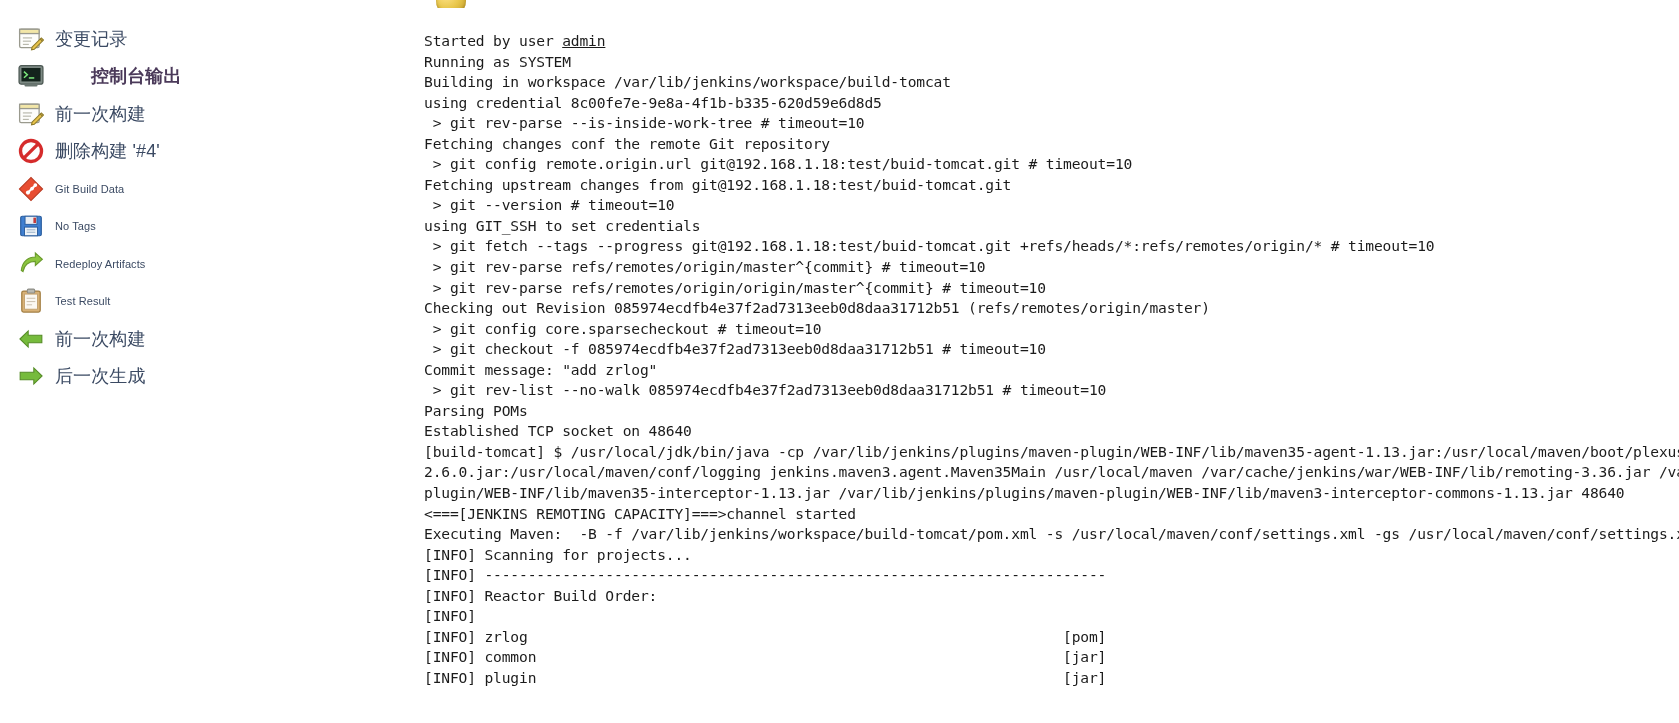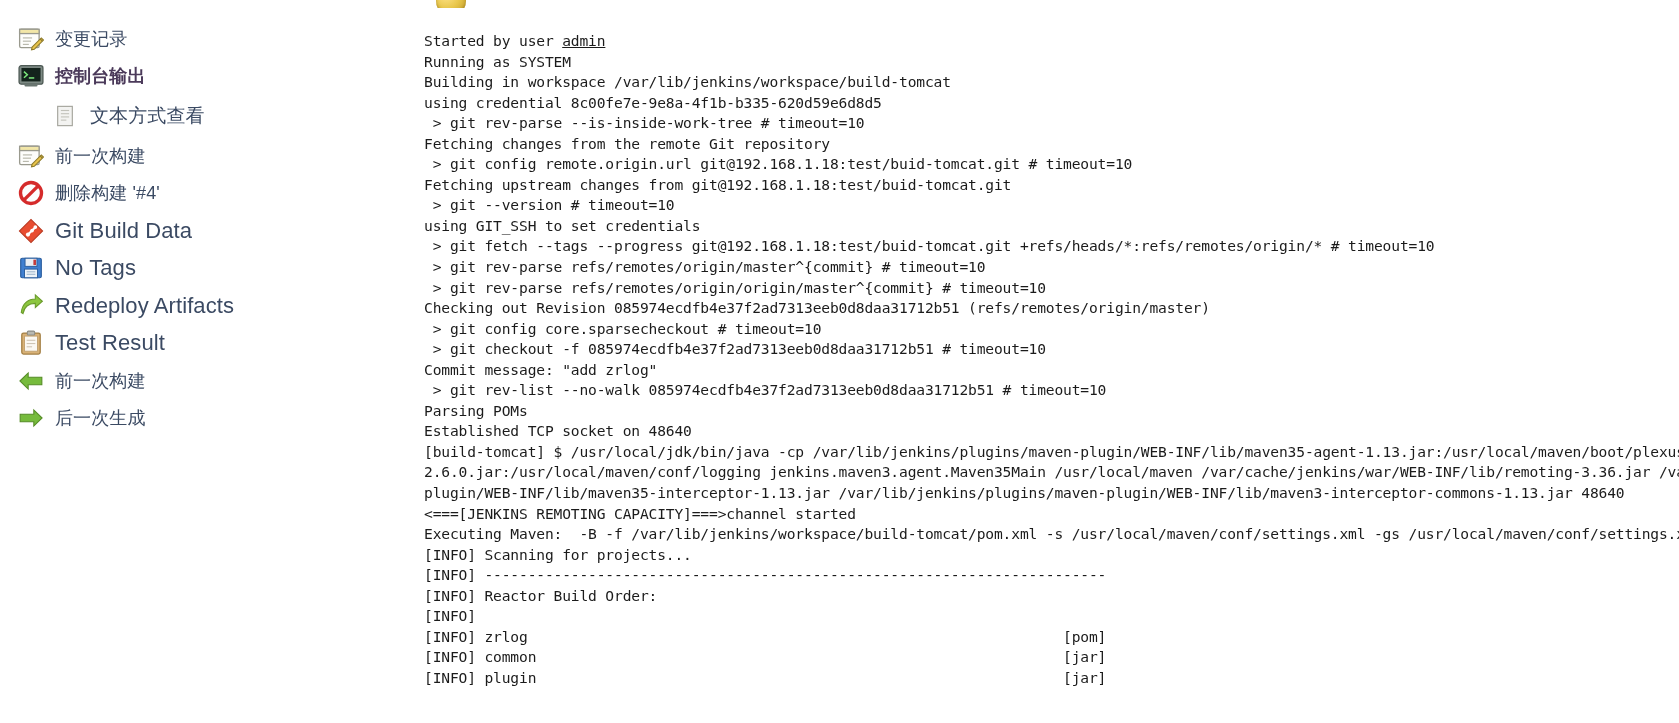--- a/index.html
+++ b/index.html
@@ -33,29 +33,30 @@
     box-sizing: border-box;
   }
   .task .ic {
     width: 26px;
     height: 26px;
     flex: 0 0 26px;
     margin-right: 11px;
     position: relative;
   }
   .task .lbl {
-    font-size: 22px;
+    font-size: 11px;
     color: #3b4a63;
     white-space: nowrap;
     letter-spacing: 0.1px;
   }
   .task.cn .lbl { font-size: 18px; }
   .task.current .lbl {
     font-weight: bold;
     color: #4b3a5a;
+    margin-left: 36px;
   }
   .task.sub {
     padding-left: 54px;
     height: 42px;
   }
   .task.sub .ic { width: 22px; height: 26px; flex: 0 0 22px; margin-right: 14px;}
   .task.sub .lbl { font-size: 19px; color: #3b4a63; }
 
   
   .ic svg { display:block; width:100%; height:100%; }
@@ -123,32 +124,20 @@
         <svg viewBox="0 0 24 24">
           <rect x="1" y="2.5" width="22" height="17" rx="2" fill="#7d8a84" stroke="#4e5a55" stroke-width="1.2"></rect>
           <rect x="3.2" y="4.6" width="17.6" height="12.4" fill="#14231c"></rect>
           <path d="M5.5 8 L8.6 10.8 L5.5 13.6" fill="none" stroke="#7ce87c" stroke-width="1.4"></path>
           <line x1="10" y1="13.8" x2="15" y2="13.8" stroke="#7ce87c" stroke-width="1.4"></line>
           <rect x="6" y="19.5" width="12" height="2.2" rx="1" fill="#68756f"></rect>
         </svg>
       </span>
       <span class="lbl">控制台输出</span>
     </div>
-    <div class="task sub cn">
-      <span class="ic">
-        <svg viewBox="0 0 24 24">
-          <rect x="4" y="1.5" width="16" height="21" fill="#f3f3f1" stroke="#a8a8a0" stroke-width="1.3"></rect>
-          <line x1="7.5" y1="6" x2="16.5" y2="6" stroke="#c2c2ba" stroke-width="1.2"></line>
-          <line x1="7.5" y1="9.5" x2="16.5" y2="9.5" stroke="#c2c2ba" stroke-width="1.2"></line>
-          <line x1="7.5" y1="13" x2="16.5" y2="13" stroke="#c2c2ba" stroke-width="1.2"></line>
-          <line x1="7.5" y1="16.5" x2="13.5" y2="16.5" stroke="#c2c2ba" stroke-width="1.2"></line>
-        </svg>
-      </span>
-      <span class="lbl">文本方式查看</span>
-    </div>
     <div class="task cn">
       <span class="ic">
         <svg viewBox="0 0 24 24">
           <rect x="1.5" y="3" width="18" height="17" rx="1.5" fill="#fdfdfb" stroke="#9a9a8e" stroke-width="1.2"></rect>
           <rect x="1.5" y="3" width="18" height="4" fill="#f2e6a8" stroke="#9a9a8e" stroke-width="1.2"></rect>
           <line x1="4.5" y1="11" x2="13" y2="11" stroke="#b9b9ad" stroke-width="1.1"></line>
           <line x1="4.5" y1="14" x2="12" y2="14" stroke="#b9b9ad" stroke-width="1.1"></line>
           <line x1="4.5" y1="17" x2="10" y2="17" stroke="#b9b9ad" stroke-width="1.1"></line>
           <path d="M13 19.5 L21.5 11 L23.5 13 L15 21.5 L12.5 22 Z" fill="#e8c34a" stroke="#8d7a2a" stroke-width="1"></path>
           <path d="M20.5 12 L22.5 14" stroke="#8d7a2a" stroke-width="1"></path>
@@ -231,21 +220,21 @@
 
 <div id="console-area">
   <div id="build-icon-strip">
     <div class="ball"></div>
   </div>
   <pre id="console-text"><span><span>Started by user </span><a href="#">admin</a></span>
 <span>Running as SYSTEM</span>
 <span>Building in workspace /var/lib/jenkins/workspace/build-tomcat</span>
 <span>using credential 8c00fe7e-9e8a-4f1b-b335-620d59e6d8d5</span>
 <span> &gt; git rev-parse --is-inside-work-tree # timeout=10</span>
-<span>Fetching changes from the remote Git repository</span>
+<span>Fetching changes conf the remote Git repository</span>
 <span> &gt; git config remote.origin.url git@192.168.1.18:test/buid-tomcat.git # timeout=10</span>
 <span>Fetching upstream changes from git@192.168.1.18:test/buid-tomcat.git</span>
 <span> &gt; git --version # timeout=10</span>
 <span>using GIT_SSH to set credentials</span>
 <span> &gt; git fetch --tags --progress git@192.168.1.18:test/buid-tomcat.git +refs/heads/*:refs/remotes/origin/* # timeout=10</span>
 <span> &gt; git rev-parse refs/remotes/origin/master^{commit} # timeout=10</span>
 <span> &gt; git rev-parse refs/remotes/origin/origin/master^{commit} # timeout=10</span>
 <span>Checking out Revision 085974ecdfb4e37f2ad7313eeb0d8daa31712b51 (refs/remotes/origin/master)</span>
 <span> &gt; git config core.sparsecheckout # timeout=10</span>
 <span> &gt; git checkout -f 085974ecdfb4e37f2ad7313eeb0d8daa31712b51 # timeout=10</span>

